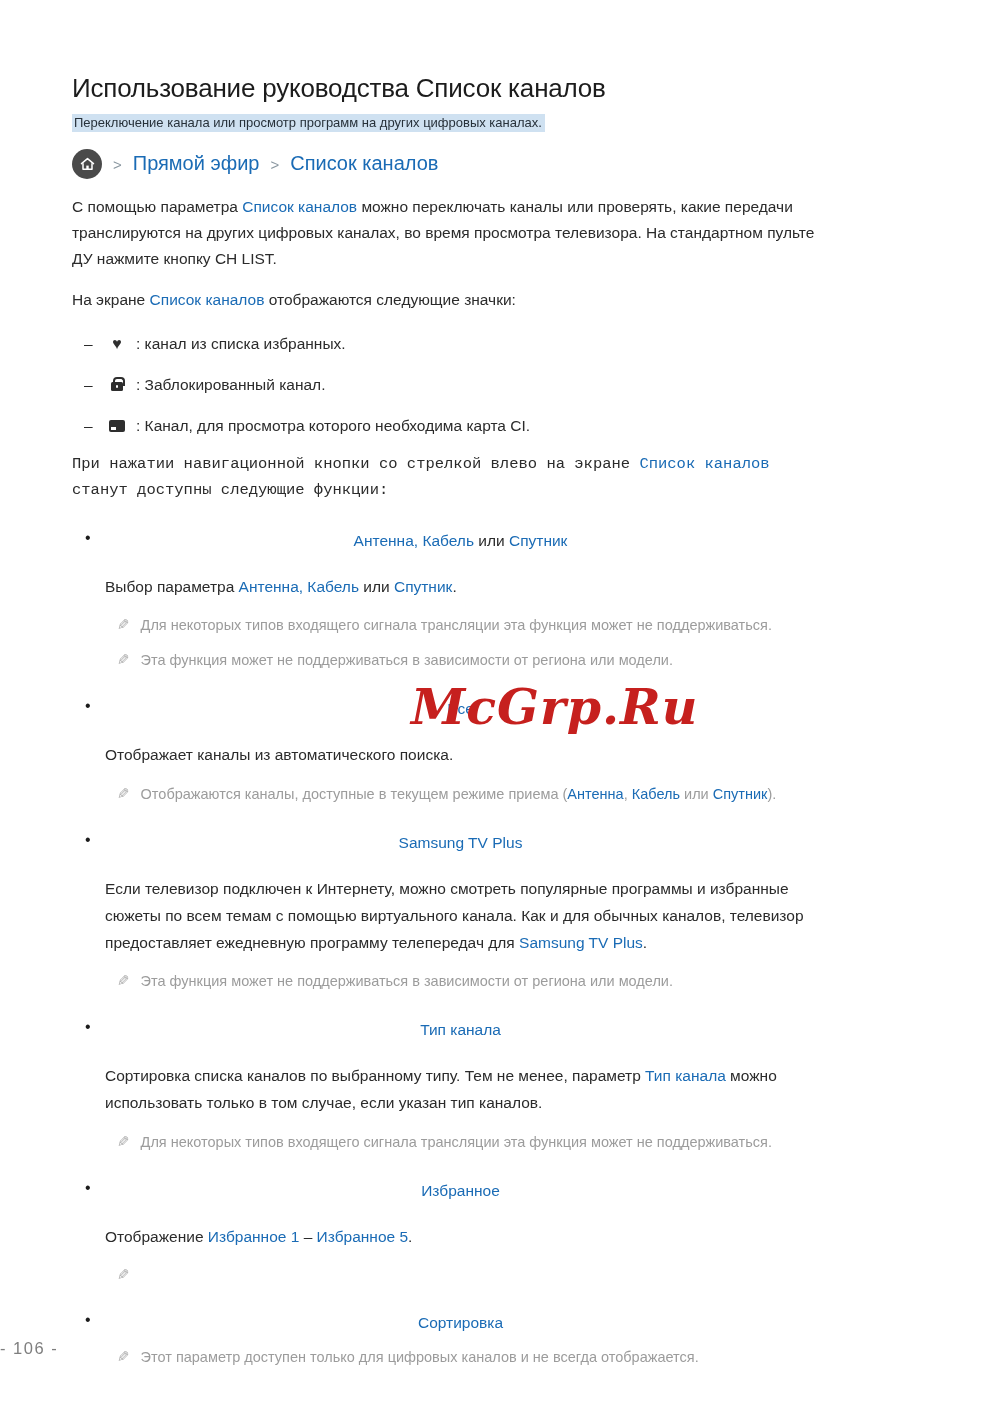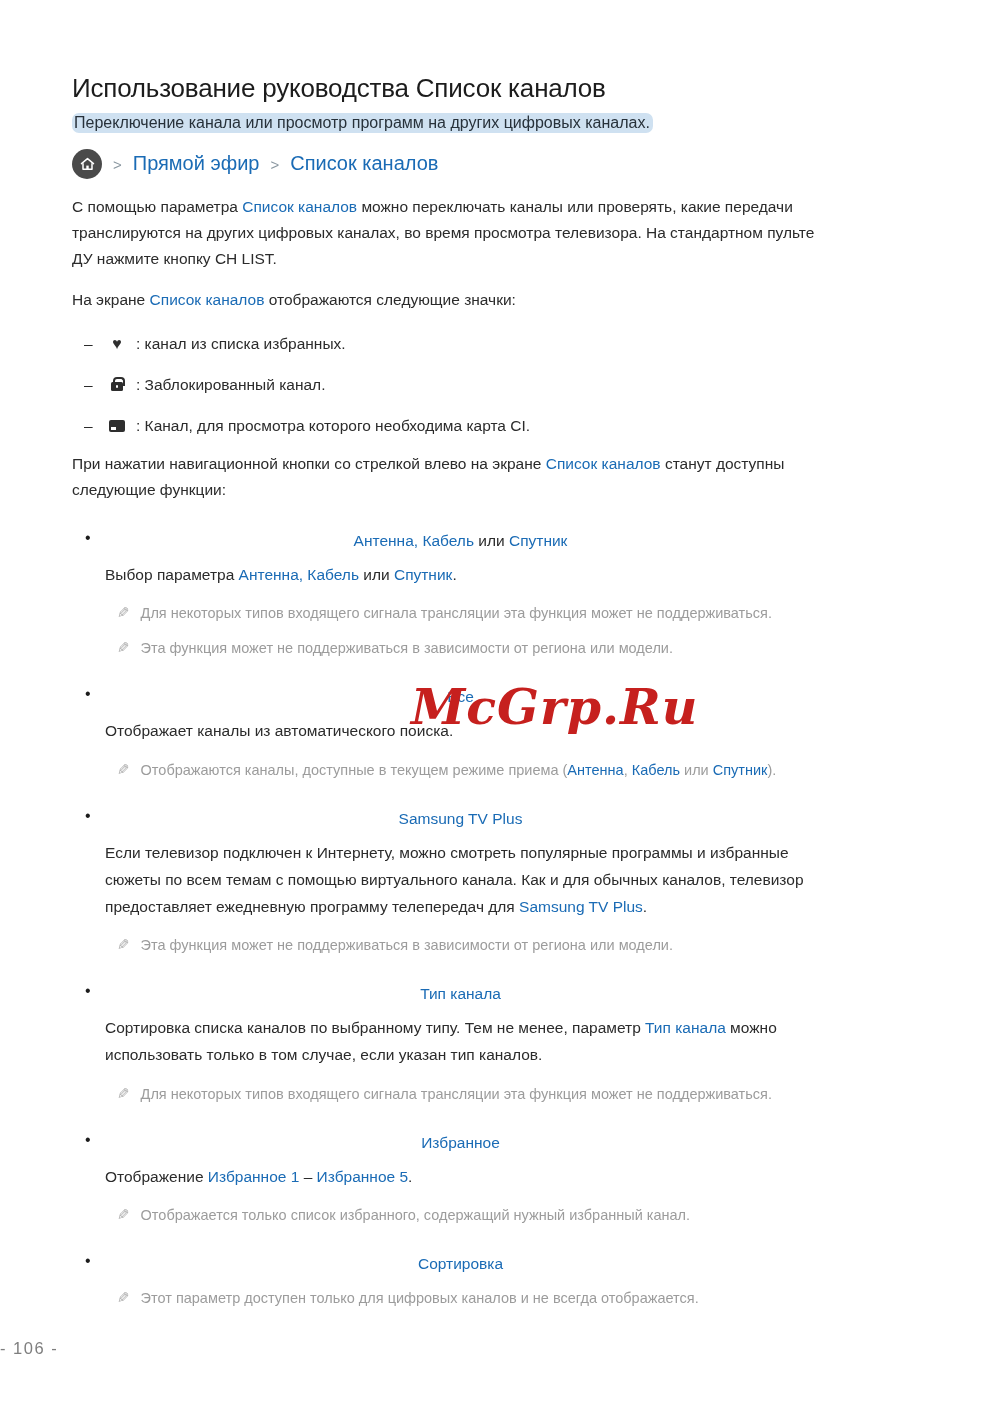--- a/index.html
+++ b/index.html
@@ -11,21 +11,21 @@
   }
   *{box-sizing:border-box;}
   html,body{margin:0;padding:0;background:#ffffff;}
   .page{
     position:relative;width:888px;height:1414px;background:#fff;overflow:hidden;
     font-family:"Liberation Sans",sans-serif;color:var(--ink);
   }
   .content{padding:74px 72px 0 72px;}
   h1{margin:0;font-size:26px;font-weight:500;color:#1c1c1c;letter-spacing:-0.2px;line-height:1.15;}
   .subtitle{margin-top:8px;}
-  .hl{background:var(--hl);font-size:16px;line-height:22px;padding:1px 3px 2px 2px;color:#27313a;border-radius:7px;}
+  .hl{background:var(--hl);font-size:13px;line-height:22px;padding:1px 3px 2px 2px;color:#27313a;}
   
   .breadcrumb{margin-top:15px;display:flex;align-items:center;gap:11px;font-size:20px;}
   .home-badge{width:30px;height:30px;border-radius:50%;background:#4a4a4a;display:flex;align-items:center;justify-content:center;flex:0 0 auto;}
   .sep{color:#8a97a0;font-size:15px;line-height:1;padding-top:2px;}
   .crumb{color:var(--blue);cursor:pointer;}
   
   .body{margin:15px 0 0;font-size:15.5px;line-height:26px;color:var(--ink);max-width:858px;}
   .body.first{}
   .link{color:var(--blue);}
   
@@ -37,21 +37,21 @@
   .icon-lock{position:relative;width:12px;height:9px;background:#2e2e2e;border-radius:1.5px;margin-top:4px;}
   .icon-lock::before{content:"";position:absolute;top:-5px;left:2px;width:8px;height:7px;border:2px solid #2e2e2e;border-bottom:none;border-radius:4px 4px 0 0;}
   .icon-lock::after{content:"";position:absolute;top:3px;left:5px;width:2px;height:3px;background:#fff;border-radius:1px;}
   .icon-card{position:relative;width:16px;height:12px;background:#2e2e2e;border-radius:2px;}
   .icon-card::after{content:"";position:absolute;left:2px;bottom:2px;width:5px;height:3px;background:#fff;}
   
   .features{margin:6px 0 0;padding:0;}
   .features>li{list-style:none;position:relative;margin-top:27px;padding-left:33px;}
   .features>li::before{content:"\2022";position:absolute;left:13px;top:-1px;font-size:16px;color:#1c1c1c;}
   .f-head{font-size:15.5px;line-height:21px;text-align:center;}
-  .f-body{margin-top:10px;font-size:15.5px;line-height:27px;color:var(--ink);max-width:830px;}
+  .f-body{margin-top:22px;font-size:15.5px;line-height:27px;color:var(--ink);max-width:830px;}
   .notes{margin-top:2px;}
   .note{display:flex;gap:11px;margin-top:14px;align-items:flex-start;margin-left:12px;}
   .note-icon{color:#ababab;font-size:15px;line-height:20px;transform:scaleX(-1);flex:0 0 auto;}
   .note-text{color:var(--gray);font-size:14.5px;line-height:21px;max-width:790px;}
   .note-text .link{color:var(--blue);}
   
   .watermark{
     position:absolute;left:411px;top:683px;
     font-family:"DejaVu Serif",serif;font-style:italic;font-weight:bold;
     font-size:49px;line-height:1;color:var(--red);letter-spacing:1px;pointer-events:none;
@@ -105,21 +105,21 @@
         </li>
         <li>
           <span class="dash">–</span>
           <span class="icon-cell">
             <span class="icon-card"></span>
           </span>
           <span>: Канал, для просмотра которого необходима карта CI.</span>
         </li>
       </ul>
 
-    <p class="body" style=""><span>При нажатии навигационной кнопки со стрелкой влево на экране </span><span class="link">Список каналов</span><span> станут доступны следующие функции:</span></p>
+    <p class="body" style="font-family:Liberation Mono, monospace;"><span>При нажатии навигационной кнопки со стрелкой влево на экране </span><span class="link">Список каналов</span><span> станут доступны следующие функции:</span></p>
 
     <ul class="features" id="feature-list">
         <li>
           <div class="f-head"><span class="link">Антенна, Кабель</span><span> или </span><span class="link">Спутник</span></div>
           <p class="f-body"><span>Выбор параметра </span><span class="link">Антенна, Кабель</span><span> или </span><span class="link">Спутник</span><span>.</span></p>
           <div class="notes">
             <div class="note">
               <span class="note-icon">✎</span>
               <span class="note-text"><span>Для некоторых типов входящего сигнала трансляции эта функция может не поддерживаться.</span></span>
             </div>
@@ -158,21 +158,20 @@
               <span class="note-text"><span>Для некоторых типов входящего сигнала трансляции эта функция может не поддерживаться.</span></span>
             </div>
           </div>
         </li>
         <li>
           <div class="f-head"><span class="link">Избранное</span></div>
           <p class="f-body"><span>Отображение </span><span class="link">Избранное 1</span><span> – </span><span class="link">Избранное 5</span><span>.</span></p>
           <div class="notes">
             <div class="note">
               <span class="note-icon">✎</span>
-              <span class="note-text"><span>Отображается только список избранного, содержащий нужный избранный канал.</span></span>
             </div>
           </div>
         </li>
         <li>
           <div class="f-head"><span class="link">Сортировка</span></div>
           <div class="notes">
             <div class="note">
               <span class="note-icon">✎</span>
               <span class="note-text"><span>Этот параметр доступен только для цифровых каналов и не всегда отображается.</span></span>
             </div>

